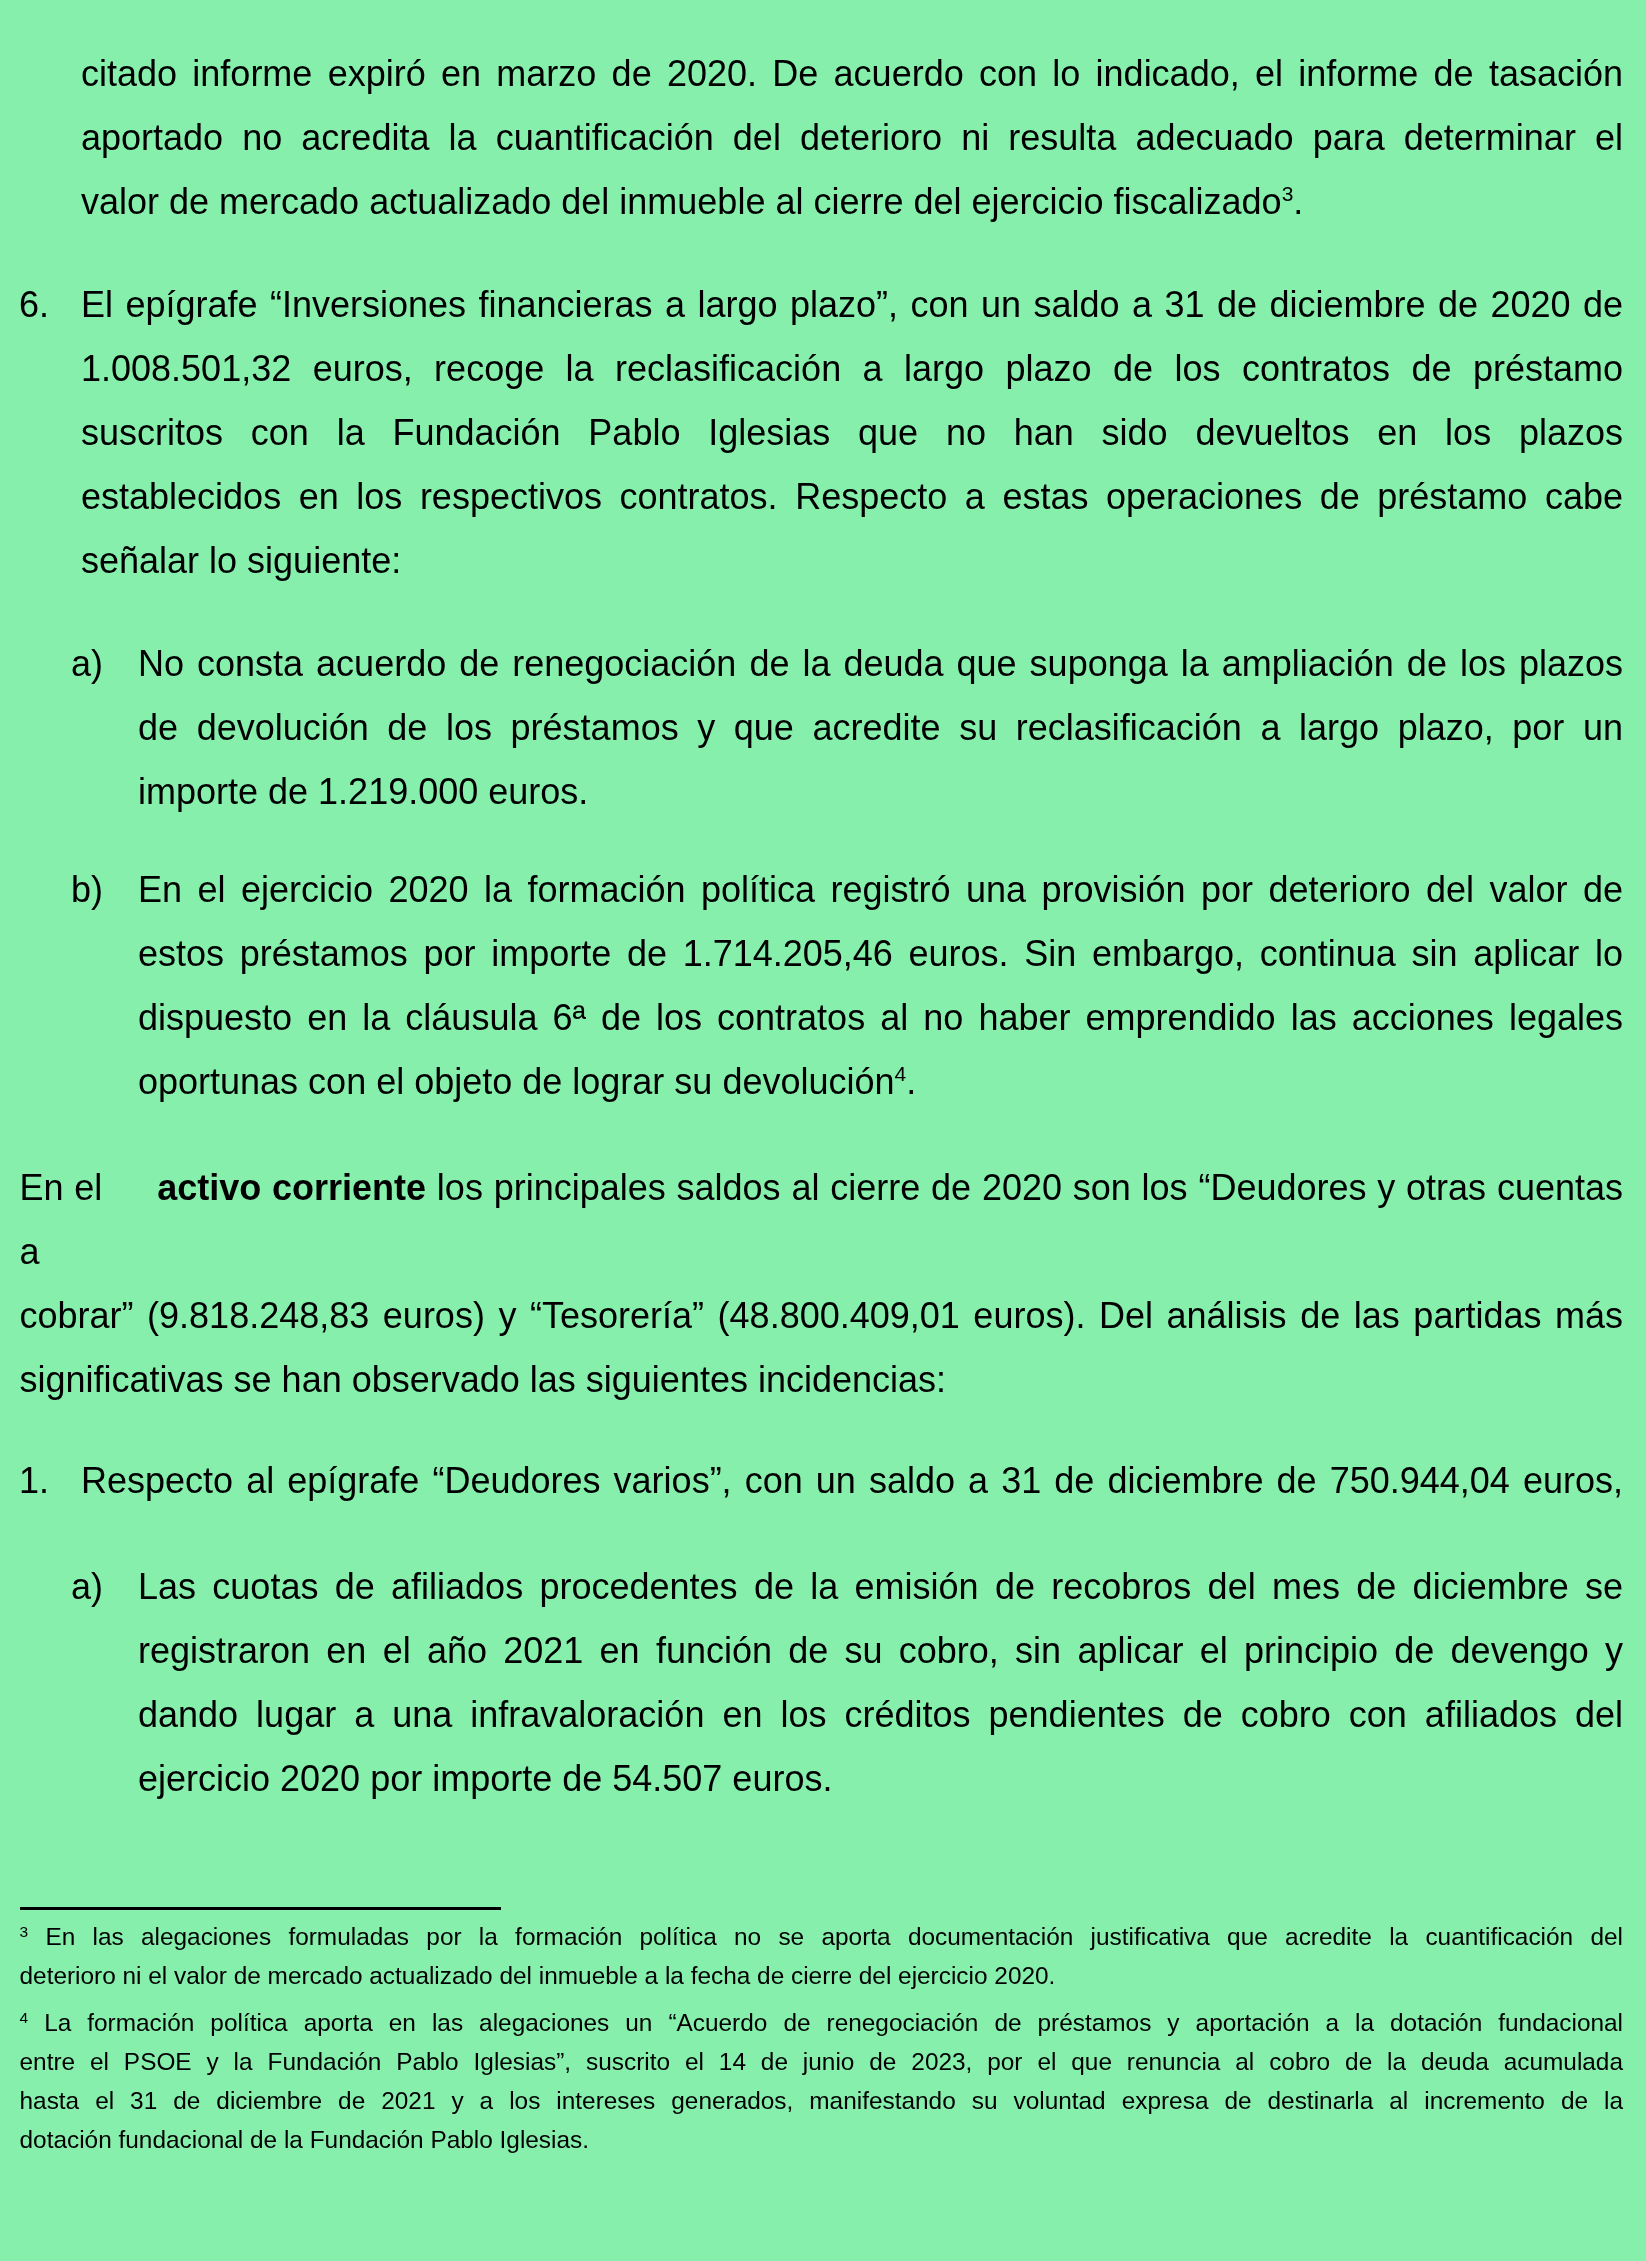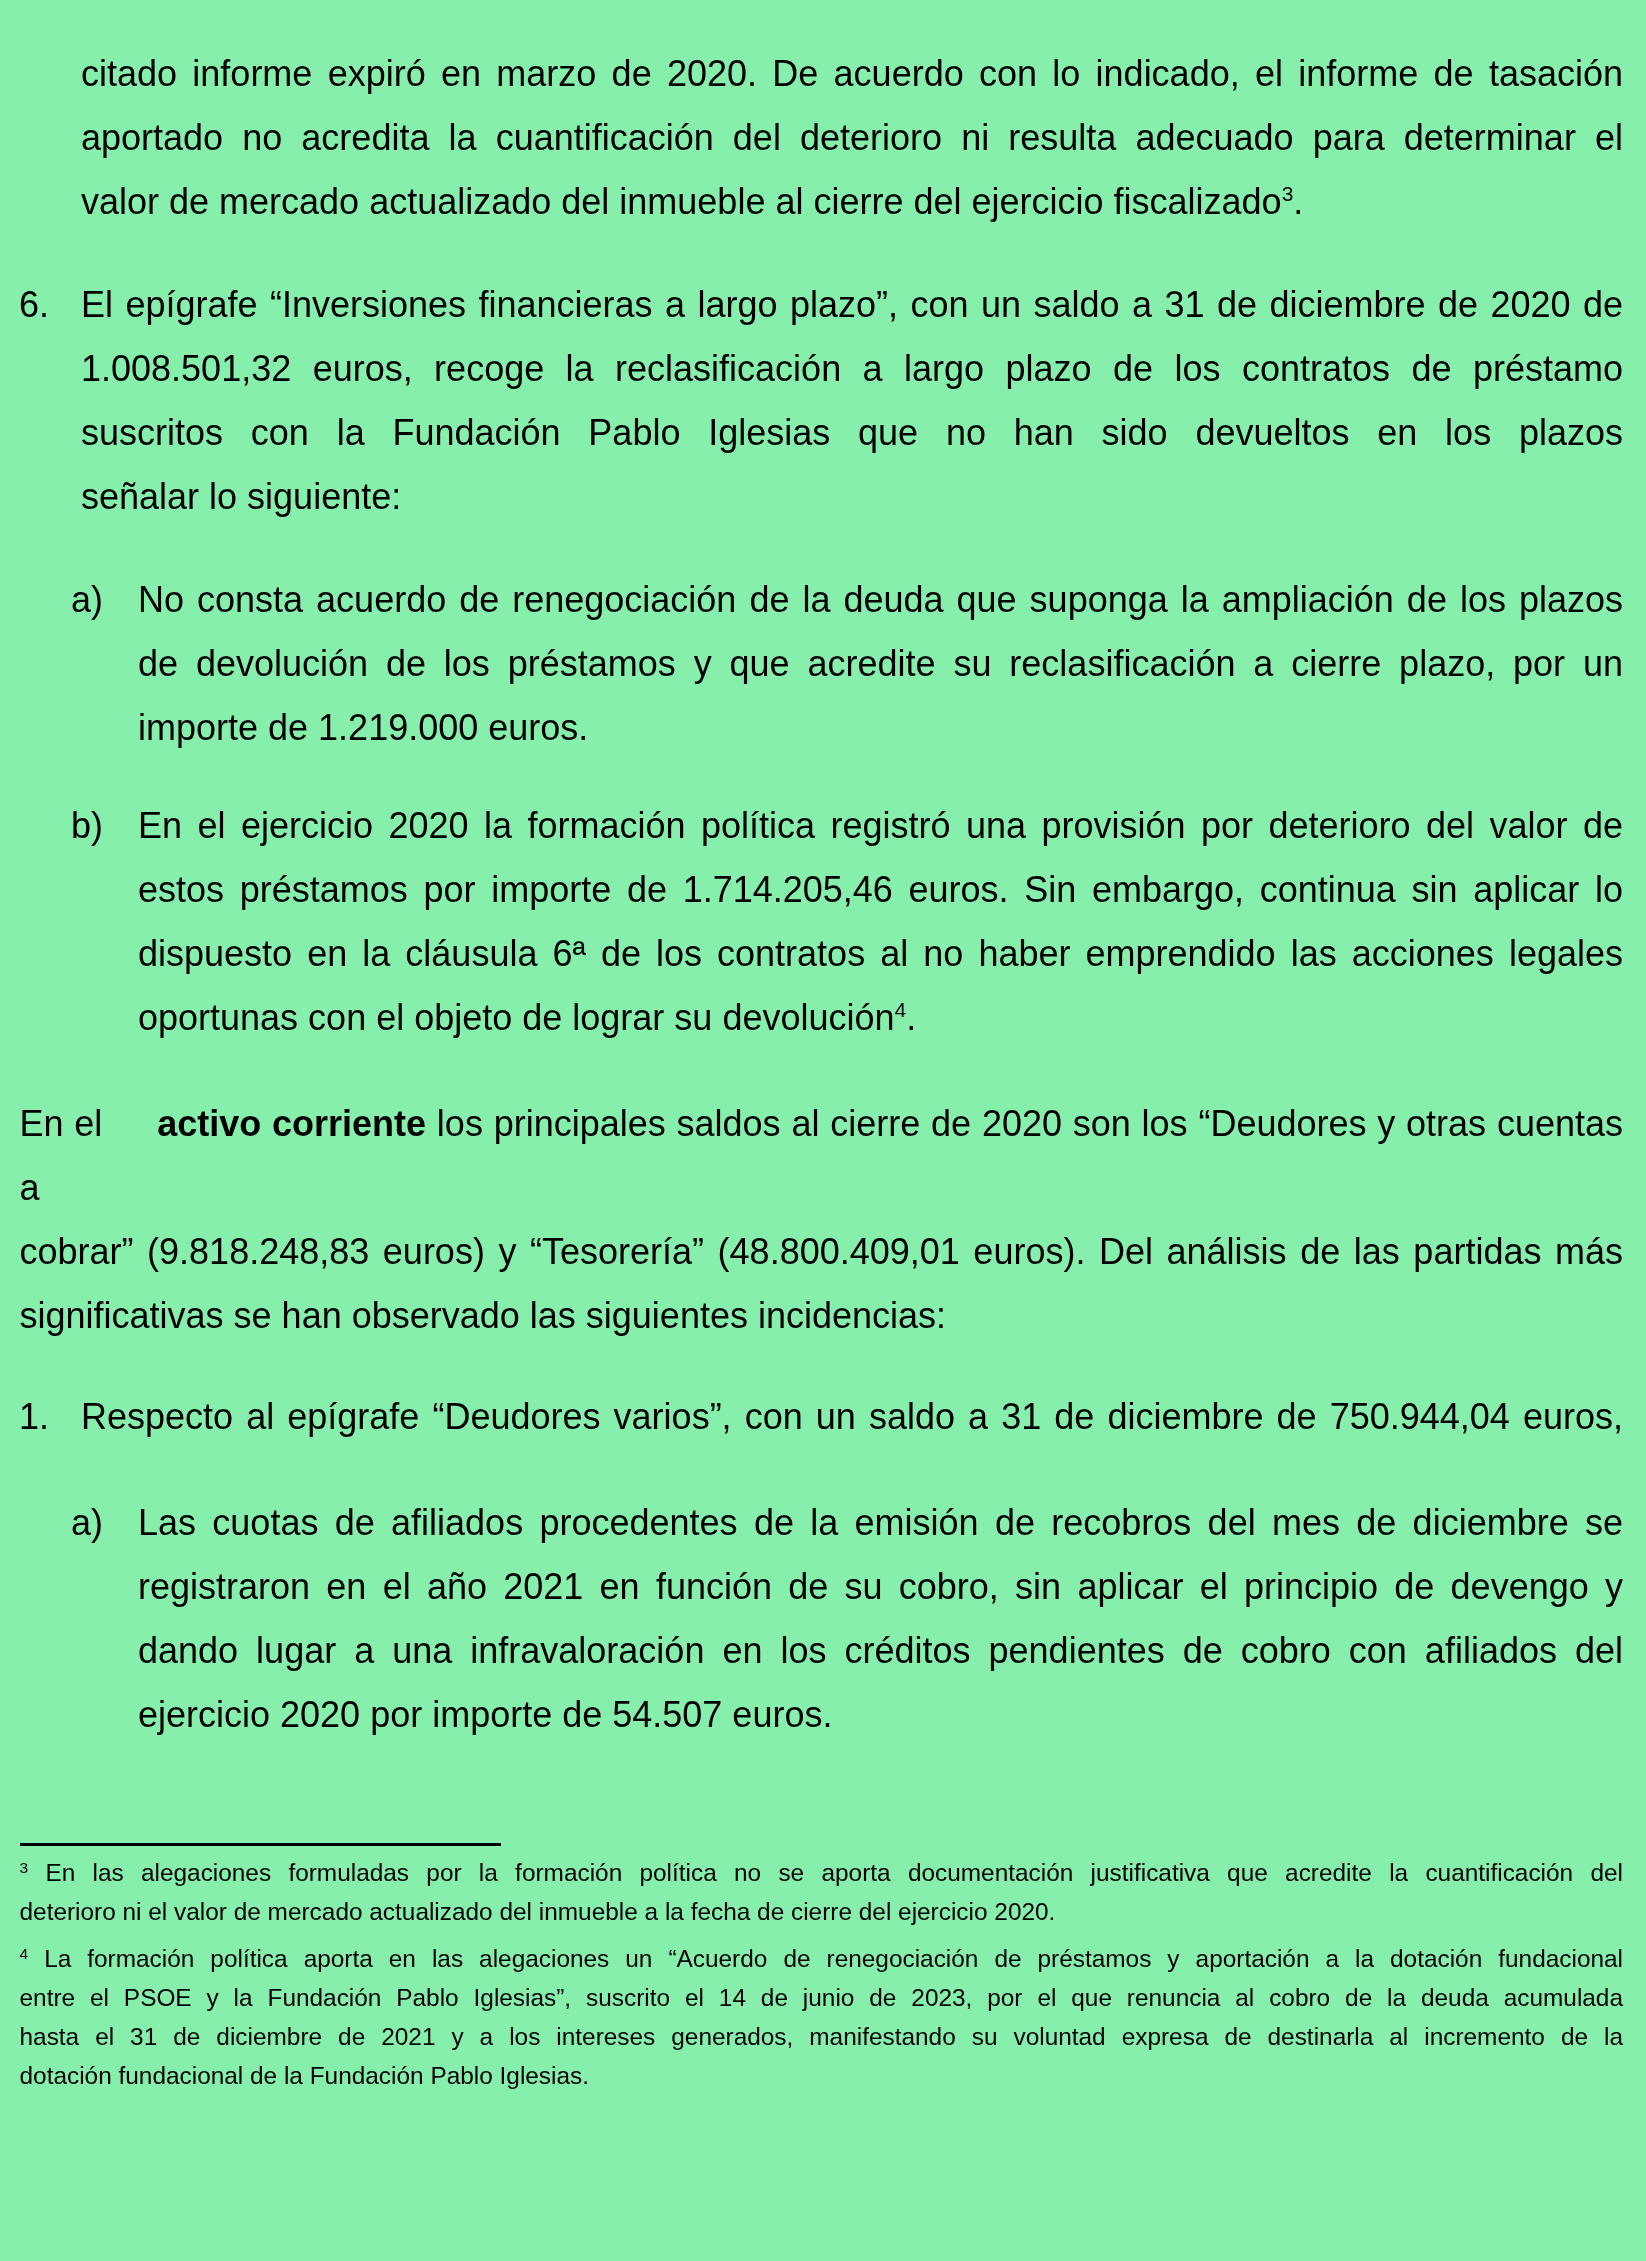--- a/index.html
+++ b/index.html
@@ -57,27 +57,28 @@
     <div class="jl">citado informe expiró en marzo de 2020. De acuerdo con lo indicado, el informe de tasación</div>
     <div class="jl">aportado no acredita la cuantificación del deterioro ni resulta adecuado para determinar el</div>
     <div class="ll"><span>valor de mercado actualizado del inmueble al cierre del ejercicio fiscalizado</span><sup class="fnref">3</sup><span>.</span></div>
   </div>
 
   <div class="block num-item mt48">
     <span class="marker">6.</span>
     <div class="jl">El epígrafe “Inversiones financieras a largo plazo”, con un saldo a 31 de diciembre de 2020 de</div>
     <div class="jl">1.008.501,32 euros, recoge la reclasificación a largo plazo de los contratos de préstamo</div>
     <div class="jl">suscritos con la Fundación Pablo Iglesias que no han sido devueltos en los plazos</div>
+    <div class="jl">establecidos en los respectivos contratos. Respecto a estas operaciones de préstamo cabe</div>
     <div class="ll">señalar lo siguiente:</div>
   </div>
 
   <div class="block alpha-item mt48">
     <span class="marker">a)</span>
     <div class="jl">No consta acuerdo de renegociación de la deuda que suponga la ampliación de los plazos</div>
-    <div class="jl">de devolución de los préstamos y que acredite su reclasificación a cierre plazo, por un</div>
+    <div class="jl">de devolución de los préstamos y que acredite su reclasificación a largo plazo, por un</div>
     <div class="ll">importe de 1.219.000 euros.</div>
   </div>
 
   <div class="block alpha-item mt42">
     <span class="marker">b)</span>
     <div class="jl">En el ejercicio 2020 la formación política registró una provisión por deterioro del valor de</div>
     <div class="jl">estos préstamos por importe de 1.714.205,46 euros. Sin embargo, continua sin aplicar lo</div>
     <div class="jl">dispuesto en la cláusula 6ª de los contratos al no haber emprendido las acciones legales</div>
     <div class="ll"><span>oportunas con el objeto de lograr su devolución</span><sup class="fnref">4</sup><span>.</span></div>
   </div>

